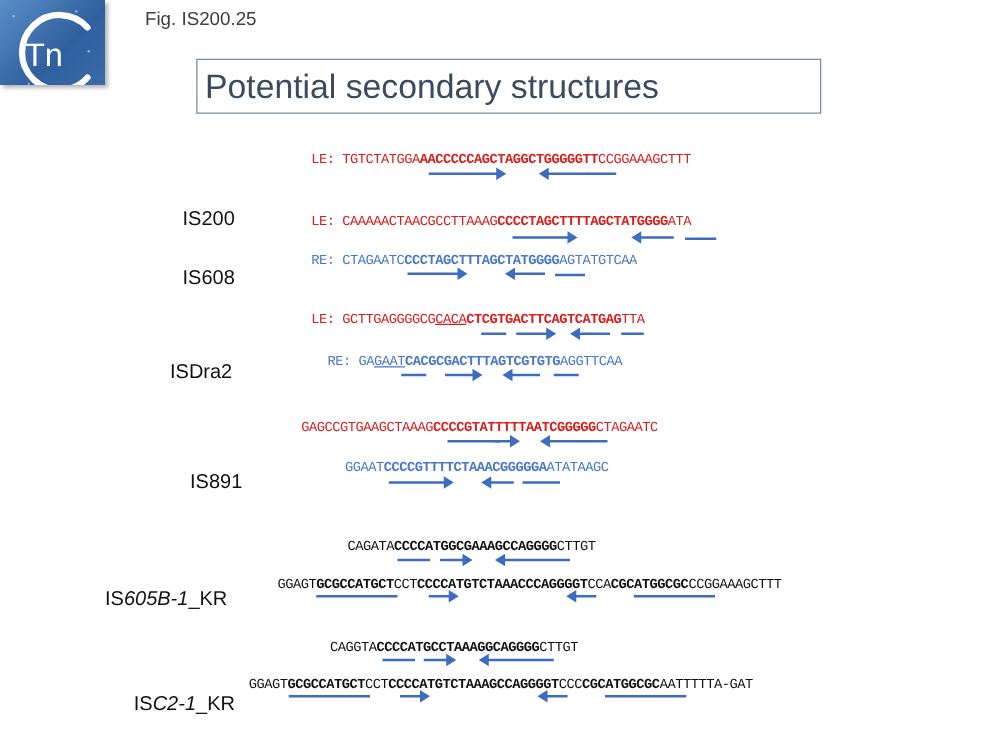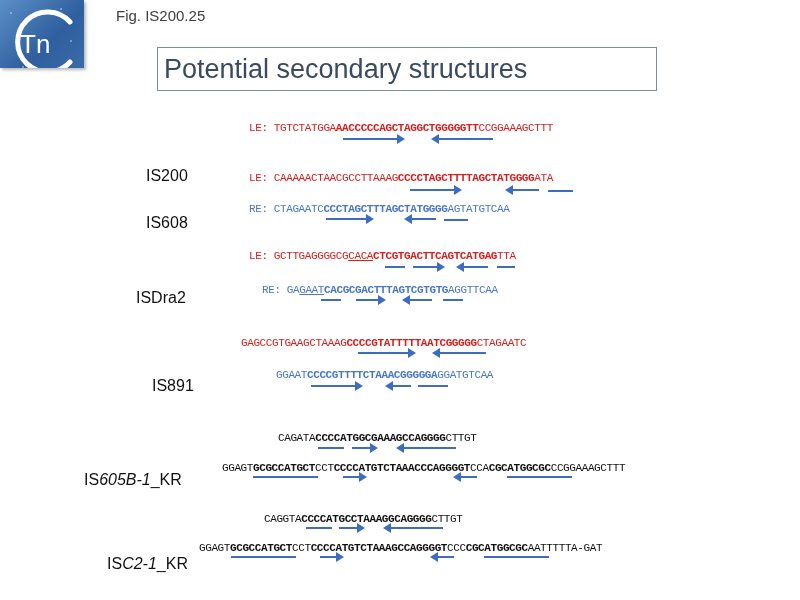--- a/index.html
+++ b/index.html
@@ -95,21 +95,21 @@
 <div class="arrow r" style="left:356px;top:299px;width:28px"></div>
 <div class="arrow l" style="left:404px;top:299px;width:28px"></div>
 <div class="arrow" style="left:443px;top:299px;width:20px"></div>
 
 <div class="is-label" style="left:152px;top:331px">IS891</div>
 <div class="seq red" style="left:241px;top:337px"><span></span><span>GAGCCGTGAAGCTAAAG</span><b>CCCCGTATTTTTAATCGGGGG</b><span>CTAGAATC</span></div>
 <div class="arrow" style="left:358px;top:352px;width:42px"></div>
 <div class="arrow r" style="left:396px;top:352px;width:18px"></div>
 <div class="arrow l" style="left:434px;top:352px;width:52px"></div>
 
-<div class="seq blue" style="left:276px;top:369px"><span></span><span>GGAAT</span><b>CCCCGTTTTCTAAACGGGGGA</b><span>GGATGTCAA</span></div>
+<div class="seq blue" style="left:276px;top:369px"><span></span><span>GGAAT</span><b>CCCCGTTTTCTAAACGGGGGA</b><span>ATATAAGC</span></div>
 <div class="arrow r" style="left:311px;top:385px;width:50px"></div>
 <div class="arrow l" style="left:387px;top:385px;width:24px"></div>
 <div class="arrow" style="left:418px;top:385px;width:30px"></div>
 
 <div class="is-label" style="left:84px;top:425px"><span>IS</span><i>605B-1</i><span>_KR</span></div>
 <div class="seq black" style="left:278px;top:432px"><span>CAGATA</span><b>CCCCATGGCGAAAGCCAGGGG</b><span>CTTGT</span></div>
 <div class="arrow" style="left:318px;top:447px;width:26px"></div>
 <div class="arrow r" style="left:352px;top:447px;width:24px"></div>
 <div class="arrow l" style="left:398px;top:447px;width:58px"></div>
 

